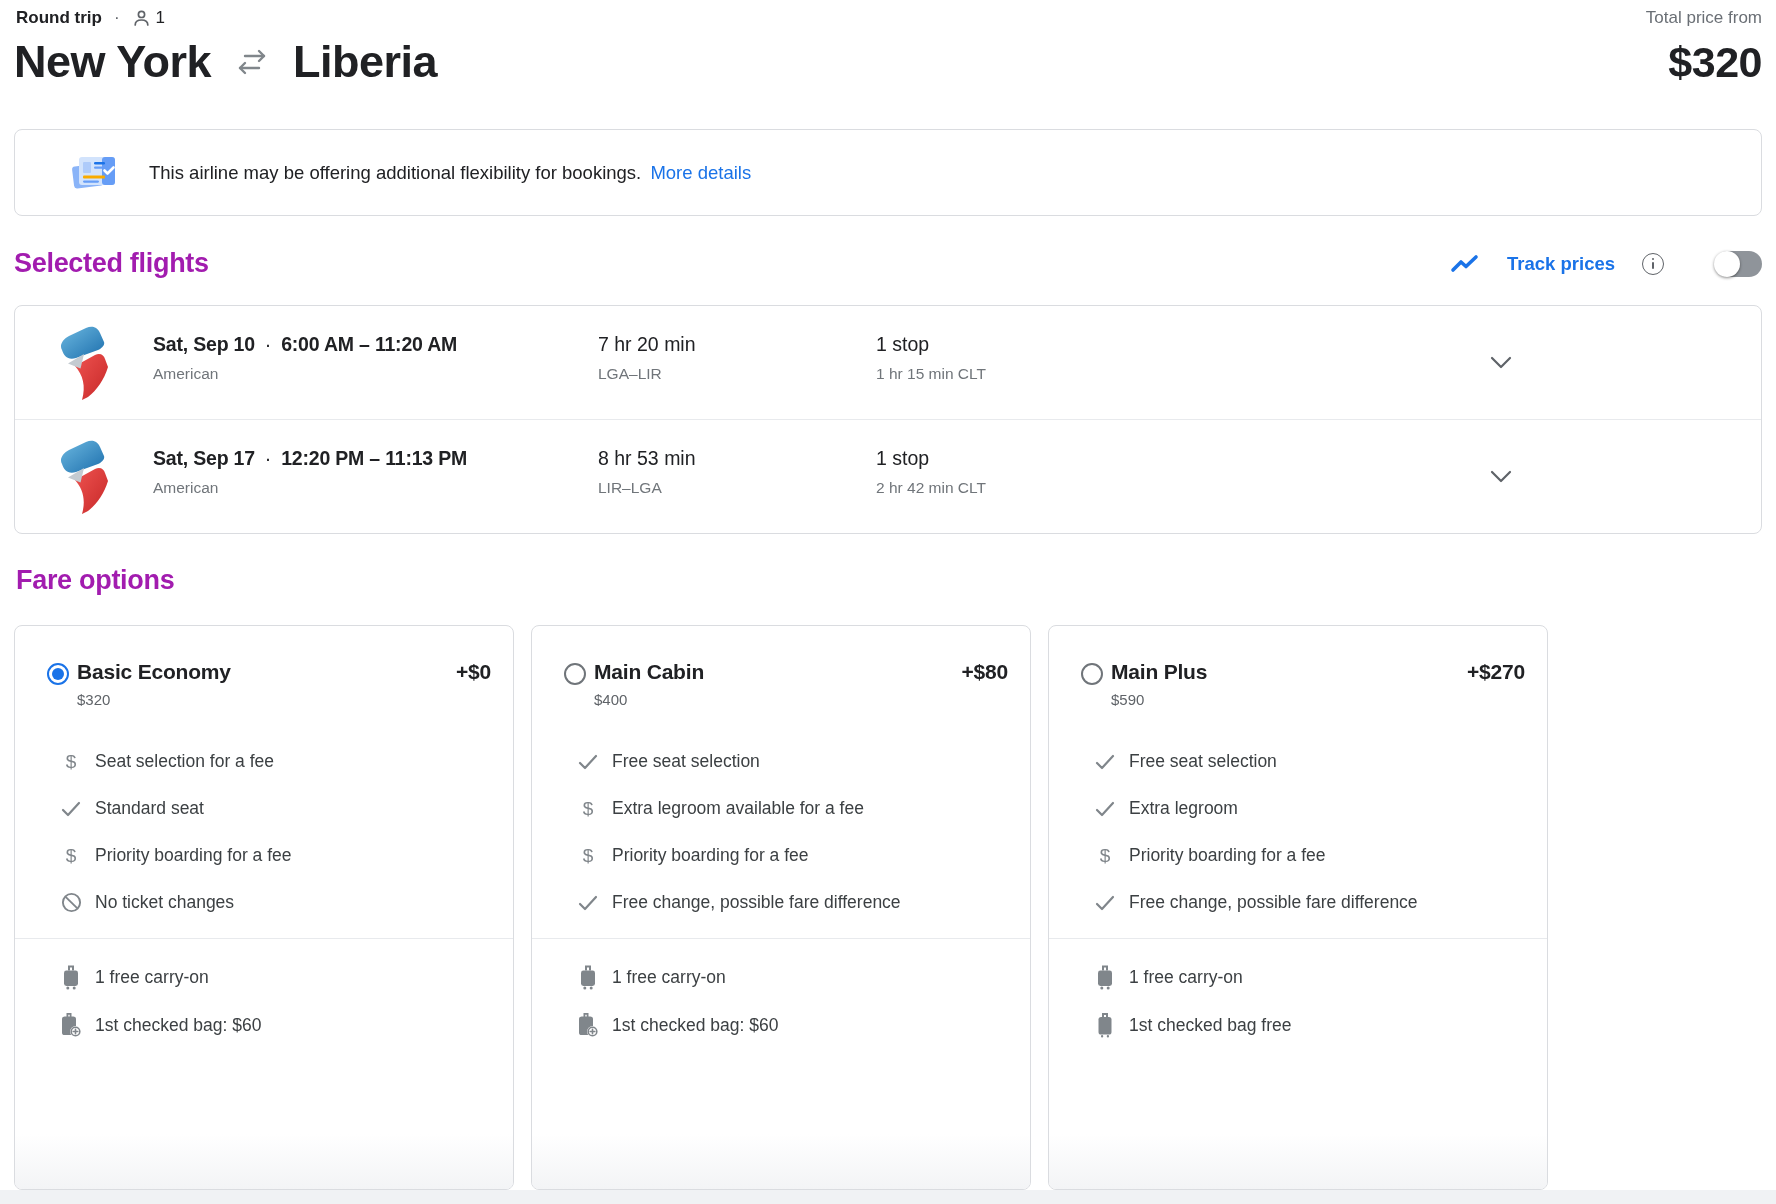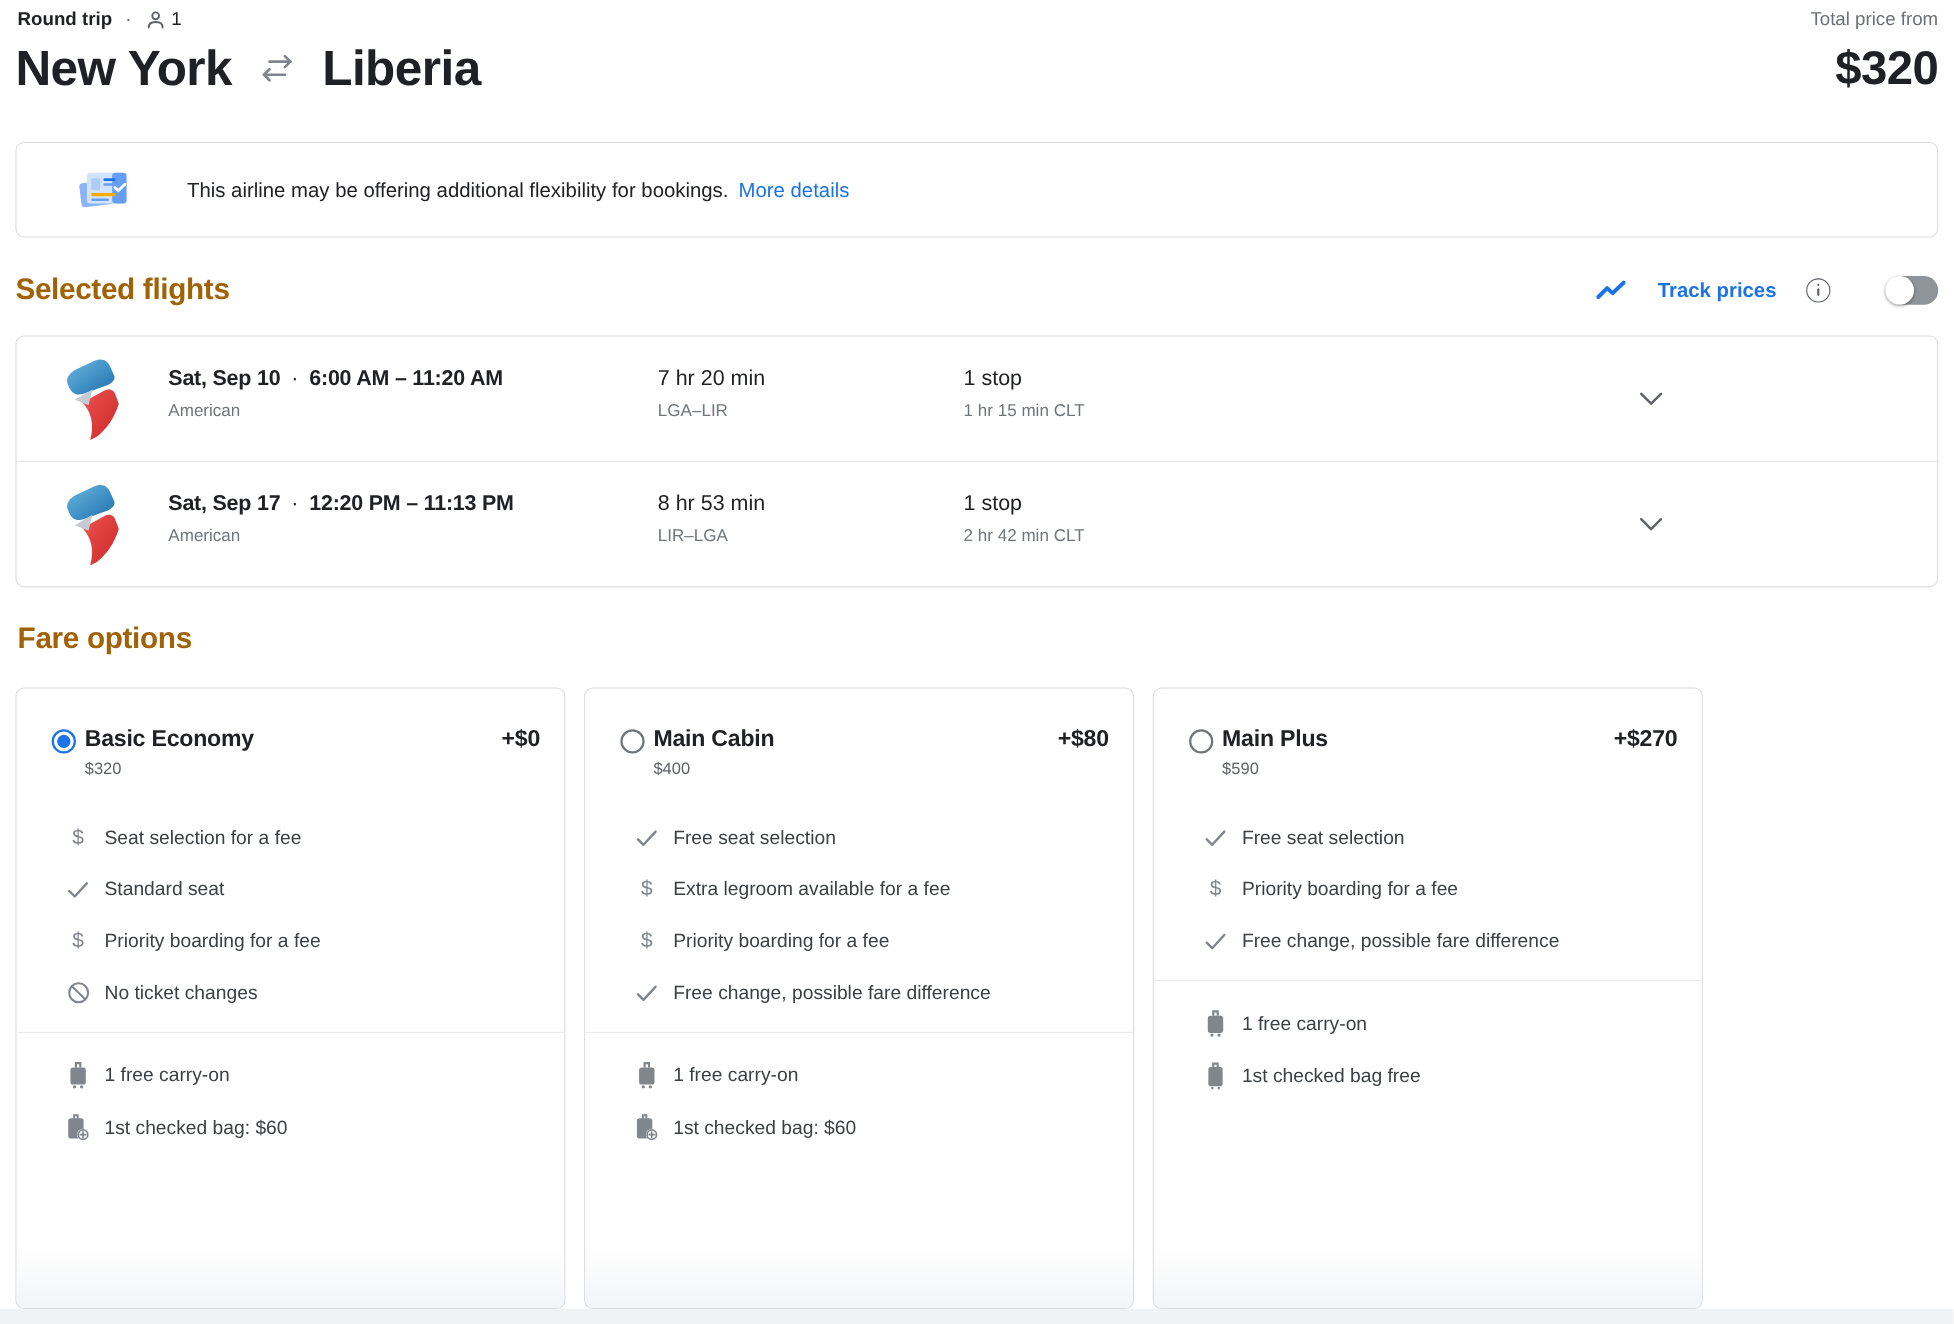--- a/index.html
+++ b/index.html
@@ -14,26 +14,26 @@
   .trip-meta { position:absolute; top:8px; left:16px; display:flex; align-items:center; font-size:17px; font-weight:bold; color:#202124; }
   .trip-meta .dot { margin:0 12px; color:#5f6368; font-weight:normal; }
   .pax { display:flex; align-items:center; gap:5px; font-weight:normal; }
   .route-title { position:absolute; top:36px; left:14px; display:flex; align-items:center; gap:22px; font-size:45px; font-weight:bold; letter-spacing:-0.5px; color:#202124;justify-content:center; }
   .total-from { position:absolute; top:8px; right:14px; font-size:17px; color:#6a6f75; }
   .total-price { position:absolute; top:38px; right:14px; font-size:43px; font-weight:bold; color:#202124; letter-spacing:-0.5px; }
 
   
   .banner { position:absolute; top:129px; left:14px; right:14px; height:87px;
     border:1px solid #dadce0; border-radius:8px; display:flex; align-items:center; padding-left:56px; background:#fff; }
-  .banner-text { margin-left:53px; font-size:18.5px; color:#202124; }
+  .banner-text { margin-left:32px; font-size:18.5px; color:#202124; }
   .banner-text a { color:#1a73e8; text-decoration:none; margin-left:4px; cursor:pointer; }
 
   
   .sel-header { position:absolute; top:248px; left:14px; right:14px; display:flex; align-items:center; }
-  h2.section { font-size:27px; font-weight:bold; letter-spacing:-0.3px; color:#a16207; }
+  h2.section { font-size:27px; font-weight:bold; letter-spacing:-0.3px; color:#a21caf; }
   .track-wrap { margin-left:auto; display:flex; align-items:center; gap:27px; }
   .track-label { color:#1a73e8; font-size:18.5px; font-weight:bold; cursor:pointer; }
   .info-circle { width:22px; height:22px; border-radius:50%; border:1.6px solid #5f6368; position:relative; cursor:pointer; }
   .info-circle::before { content:""; position:absolute; left:8.6px; top:4px; width:2.4px; height:2.4px; border-radius:50%; background:#5f6368; }
   .info-circle::after { content:""; position:absolute; left:8.6px; top:8.5px; width:2.4px; height:7px; background:#5f6368; border-radius:1px; }
   .toggle { width:47px; height:26px; border-radius:14px; background:#8f949a; margin-left:24px; position:relative; cursor:pointer; }
   .toggle .knob { position:absolute; left:-1px; top:0px; width:26px; height:26px; border-radius:50%; background:#fff; box-shadow:0 1px 3px rgba(0,0,0,.45); }
 
   
   .flights-card { position:absolute; top:305px; left:14px; right:14px; height:229px; border:1px solid #dadce0; border-radius:8px; background:#fff; }
@@ -367,20 +367,28 @@
       <div class="feat-list">
         <div class="feat">
           <span class="ic">
             <svg width="20" height="16" viewBox="0 0 20 16" fill="none" stroke="#80868b" stroke-width="2.2" stroke-linecap="round" stroke-linejoin="round">
                 <path d="M2 9 L7 14 L18 2"></path>
               </svg>
           </span>
           <span class="tx">Free seat selection</span>
         </div>
         <div class="feat">
+          <span class="ic">
+            <svg width="20" height="16" viewBox="0 0 20 16" fill="none" stroke="#80868b" stroke-width="2.2" stroke-linecap="round" stroke-linejoin="round">
+                <path d="M2 9 L7 14 L18 2"></path>
+              </svg>
+          </span>
+          <span class="tx">Extra legroom</span>
+        </div>
+        <div class="feat">
           <span class="ic dollar-glyph">$</span>
           <span class="tx">Priority boarding for a fee</span>
         </div>
         <div class="feat">
           <span class="ic">
             <svg width="20" height="16" viewBox="0 0 20 16" fill="none" stroke="#80868b" stroke-width="2.2" stroke-linecap="round" stroke-linejoin="round">
                 <path d="M2 9 L7 14 L18 2"></path>
               </svg>
           </span>
           <span class="tx">Free change, possible fare difference</span>

